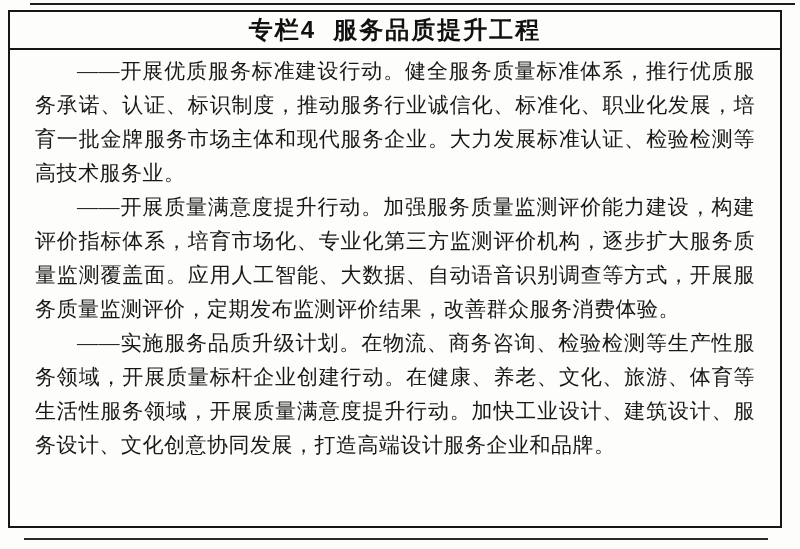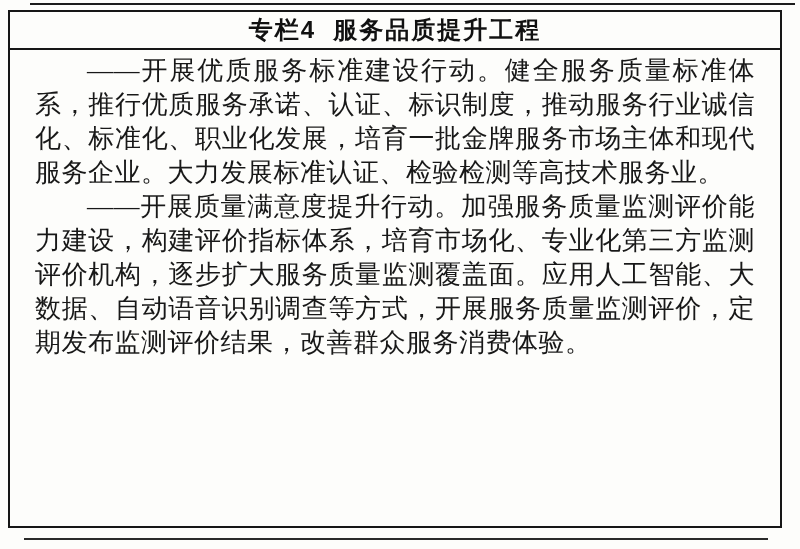--- a/index.html
+++ b/index.html
@@ -47,21 +47,21 @@
     font-weight: bold;
     font-size: 24px;
     letter-spacing: 2px;
     color: #111;
     white-space: pre;
   }
   .body-area {
     padding: 4px 25px 0 25px;
   }
   .body-area p {
-    font-size: 26px;
+    font-size: 21px;
     line-height: 34px;
     text-indent: 2em;
     text-align: justify;
     text-justify: inter-character;
     color: #181818;
     letter-spacing: 0.5px;
   }
 </style>
 </head>
 <body>
@@ -69,17 +69,18 @@
 <div class="page">
   <div class="rule-top"></div>
 
   <div class="column-box">
     <div class="title-bar">
       <span class="title-text">专栏4  服务品质提升工程</span>
     </div>
     <div class="body-area">
       <p>——开展优质服务标准建设行动。健全服务质量标准体系，推行优质服务承诺、认证、标识制度，推动服务行业诚信化、标准化、职业化发展，培育一批金牌服务市场主体和现代服务企业。大力发展标准认证、检验检测等高技术服务业。</p>
       <p>——开展质量满意度提升行动。加强服务质量监测评价能力建设，构建评价指标体系，培育市场化、专业化第三方监测评价机构，逐步扩大服务质量监测覆盖面。应用人工智能、大数据、自动语音识别调查等方式，开展服务质量监测评价，定期发布监测评价结果，改善群众服务消费体验。</p>
+      <p>——实施服务品质升级计划。在物流、商务咨询、检验检测等生产性服务领域，开展质量标杆企业创建行动。在健康、养老、文化、旅游、体育等生活性服务领域，开展质量满意度提升行动。加快工业设计、建筑设计、服务设计、文化创意协同发展，打造高端设计服务企业和品牌。</p>
     </div>
   </div>
 
   <div class="rule-bottom"></div>
 </div>
 
 </body></html>

